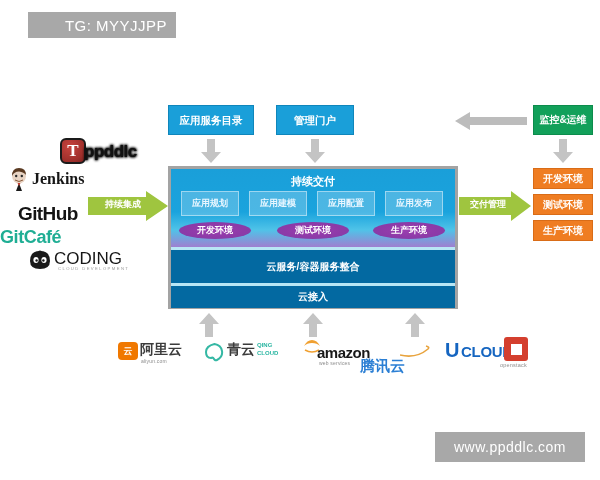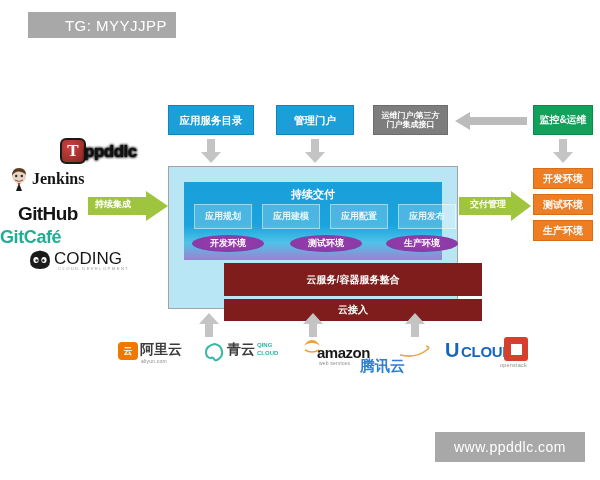--- a/index.html
+++ b/index.html
@@ -26,22 +26,22 @@
     box-sizing:border-box;
   }
   .blue-top{background:#1a9fd9;border:1px solid #0f86bb;font-size:10.5px;}
   .gray-top{background:#7d7d7d;border:1px solid #6d6d6d;font-size:8px;padding:2px;}
   .green-box{background:#12a05a;border:1px solid #0c8c4c;font-size:10px;}
   .orange-box{background:#ef7d22;border:1px solid #d96c17;font-size:10px;}
 
   
   #center-stack{
     position:absolute;left:168px;top:166px;width:290px;height:143px;
-    background:#b8e6f5;border:1px solid #a3a3a3;box-sizing:border-box;
-    padding:15px;
+    background:#b8e6f5;border:3px solid #a3a3a3;box-sizing:border-box;
+    padding:0;
   }
   #cd-panel{
     position:relative;width:100%;height:78px;background:#1a9fd9;
     box-sizing:border-box;
     background-image:linear-gradient(180deg,#1a9fd9 0%,#1aa3dd 55%,#4fc3e8 78%,#9f7fd0 100%);
   }
   #cd-title{
     position:absolute;left:0;top:5px;width:100%;text-align:center;
     color:#ffffff;font-size:11px;font-weight:bold;
   }
@@ -51,23 +51,23 @@
     display:flex;align-items:center;justify-content:center;
     color:#e8f6ff;font-size:9px;font-weight:bold;box-sizing:border-box;
   }
   .env-ellipse{
     position:absolute;top:53px;height:17px;border-radius:50%;
     background:radial-gradient(ellipse at center,#9b3fb0 0%,#8e3aa8 55%,#7d3fa8 100%);
     display:flex;align-items:center;justify-content:center;
     color:#ffffff;font-size:9px;font-weight:bold;
   }
   .band{
-    position:relative;width:100%;background:#7f1d1d;
-    display:flex;align-items:center;justify-content:center;
-    color:#ffffff;font-weight:bold;box-sizing:border-box;margin-left:40px;
+    position:relative;width:100%;background:#0369a1;
+    display:flex;align-items:center;justify-content:center;
+    color:#ffffff;font-weight:bold;box-sizing:border-box;
   }
   #band-cloudsvc{height:33px;margin-top:3px;font-size:10px;}
   #band-cloudaccess{height:22px;margin-top:3px;font-size:10px;}
 
   
   .arrow-down,.arrow-up{position:absolute;}
   .arrow-down svg,.arrow-up svg,.arrow-left svg,.arrow-right svg{display:block;}
   .arrow-left{position:absolute;}
   .arrow-right{position:absolute;}
   .garrow-label{
@@ -154,24 +154,20 @@
 <body>
 
 <div class="stage">
 
   <div class="wm" id="wm-top">TG: MYYJJPP</div>
 
   <div class="box blue-top" id="box-app-catalog" style="left:168px;top:105px;width:86px;height:30px;">应用服务目录</div>
 
   <div class="box blue-top" id="box-admin-portal" style="left:276px;top:105px;width:78px;height:30px;">管理门户</div>
 
-  <div class="box gray-top" id="box-ops-portal" style="left:373px;top:105px;width:75px;height:30px;flex-direction:column;">
-    <span>运维门户/第三方</span>
-    <span>门户集成接口</span>
-  </div>
 
   <div class="arrow-left" style="left:455px;top:112px;">
     <svg width="72" height="18" viewBox="0 0 72 18">
       <polygon points="0,9 15,0 15,5 72,5 72,13 15,13 15,18" fill="#bcbcbc"></polygon>
     </svg>
   </div>
 
   <div class="box green-box" id="box-monitor" style="left:533px;top:105px;width:60px;height:30px;">监控&amp;运维</div>
 
   <div class="arrow-down" style="left:201px;top:139px;">
@@ -209,21 +205,21 @@
     <div class="band" id="band-cloudsvc">云服务/容器服务整合</div>
 
     <div class="band" id="band-cloudaccess">云接入</div>
   </div>
 
   <div class="arrow-right" style="left:88px;top:191px;">
     <svg width="80" height="30" viewBox="0 0 80 30">
       <polygon points="0,6 58,6 58,0 80,15 58,30 58,24 0,24" fill="#9fc53f"></polygon>
     </svg>
   </div>
-  <div class="garrow-label" style="left:84px;top:200px;width:58px;">持续集成</div>
+  <div class="garrow-label" style="left:94px;top:200px;width:58px;">持续集成</div>
 
   <div class="arrow-right" style="left:459px;top:191px;">
     <svg width="72" height="30" viewBox="0 0 72 30">
       <polygon points="0,6 52,6 52,0 72,15 52,30 52,24 0,24" fill="#9fc53f"></polygon>
     </svg>
   </div>
   <div class="garrow-label" style="left:461px;top:200px;width:54px;">交付管理</div>
 
   <div class="box orange-box" id="box-env-dev" style="left:533px;top:168px;width:60px;height:21px;">开发环境</div>
   <div class="box orange-box" id="box-env-test" style="left:533px;top:194px;width:60px;height:21px;">测试环境</div>

